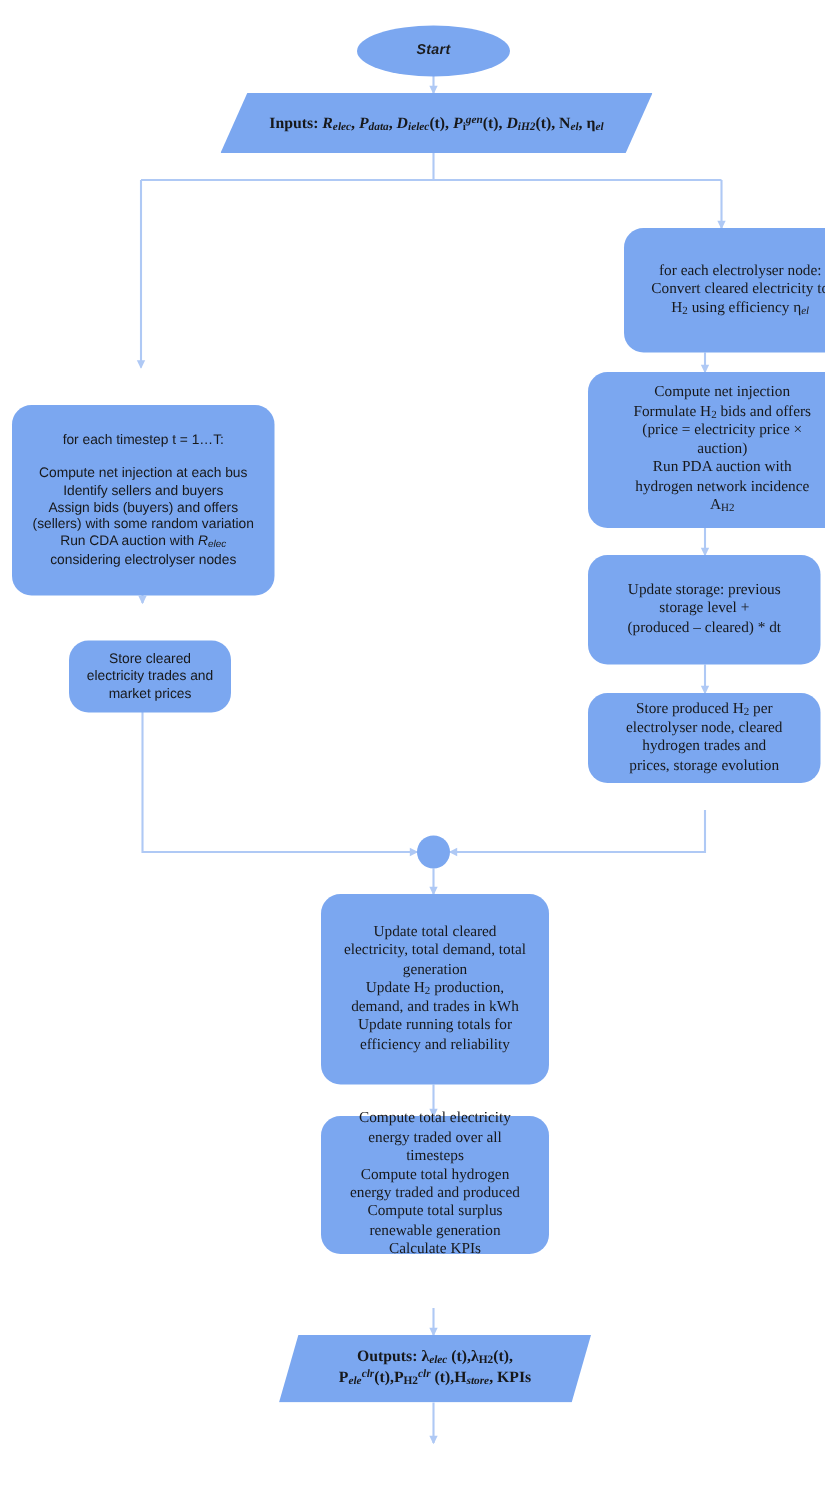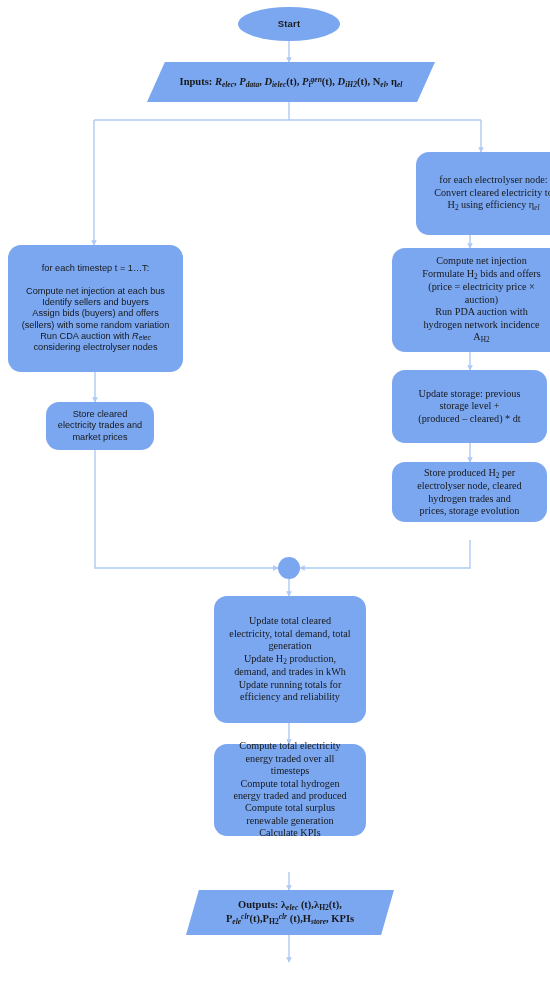--- a/index.html
+++ b/index.html
@@ -56,21 +56,21 @@
     clip-path: polygon(6.2% 0%, 100% 0%, 93.8% 100%, 0% 100%);
     align-items: center;
   }
 
   
   .process {
     border-radius: 13px;
     font-size: 10.2px;
   }
   .process.serif { font-family: "Liberation Serif", serif; }
-  .process.sans  { font-family: "Liberation Sans", sans-serif; font-size: 9.2px; }
+  .process.sans  { font-family: "Liberation Sans", sans-serif; font-size: 9.2px; margin-top: 25px; }
 
   .junction {
     position: absolute;
     width: 22px;
     height: 22px;
     border-radius: 50%;
     background: #7BA7F0;
   }
 
   sub { font-size: 0.72em; vertical-align: -0.22em; }
@@ -115,21 +115,21 @@
       <path d="M289,579 L289,596" marker-end="url(#ah)"></path>
 
       <path d="M289,723 L289,744" marker-end="url(#ah)"></path>
 
       <path d="M289,872 L289,890" marker-end="url(#ah)"></path>
 
       <path d="M289,935 L289,962" marker-end="url(#ah)"></path>
     </g>
   </svg>
 
-  <div class="node terminator" style="left:238px; top:7px; width:102px; height:34px;">
+  <div class="node terminator" style="left:238px; top:17px; width:102px; height:34px;font-style:italic;">
     <span class="txt">Start</span>
   </div>
 
   <div class="node io" style="left:147px; top:62px; width:288px; height:40px;">
     <span class="txt">
       Inputs: <i class="var">R</i><sub><i class="var">elec</i></sub>, <i class="var">P</i><sub><i class="var">data</i></sub>, <i class="var">D</i><sub><i class="var">ielec</i></sub>(t), <i class="var">P</i><sub>i</sub><sup><i class="var">gen</i></sup>(t), <i class="var">D</i><sub><i class="var">iH2</i></sub>(t), N<sub><i class="var">el</i></sub>, η<sub><i class="var">el</i></sub>
     </span>
   </div>
 
   <div class="node process serif" style="left:392px; top:152px; width:155px; height:83px;margin-left:24px;">

